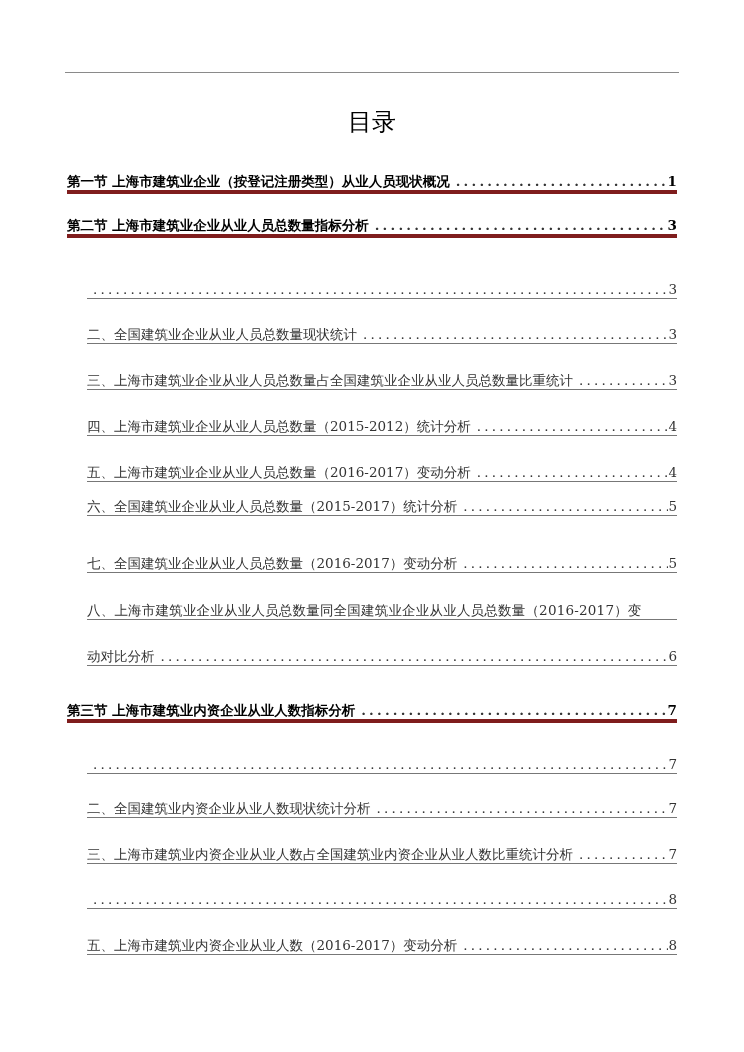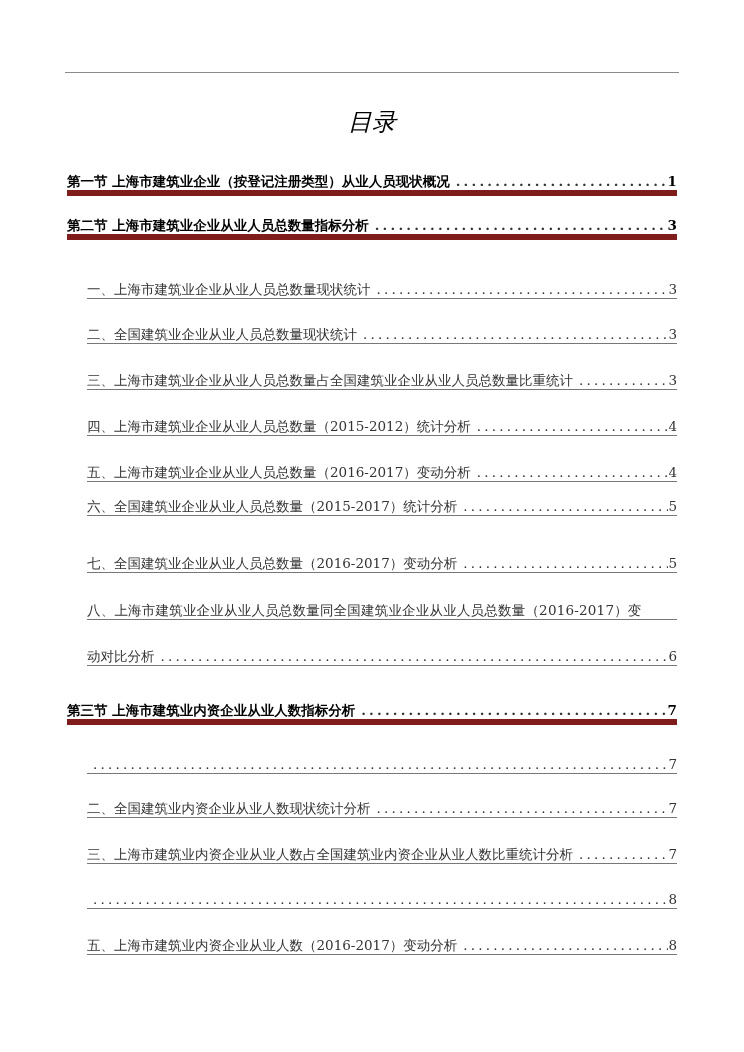--- a/index.html
+++ b/index.html
@@ -2,26 +2,26 @@
 <html><head>
 <meta charset="utf-8">
 <style>
   html, body { margin: 0; padding: 0; background: #ffffff; }
   body { width: 744px; height: 1052px; position: relative; overflow: hidden;
          font-family: "DejaVu Serif", "Liberation Serif", serif; color: #1a1a1a; }
   .top-rule { position: absolute; left: 65px; top: 72px; width: 614px; height: 0;
               border-top: 1.5px solid #8a8a8a; }
   .toc-title { position: absolute; left: 0; width: 744px; top: 106px; text-align: center;
                font-family: "DejaVu Sans", "Liberation Sans", sans-serif;
-               font-size: 24px; line-height: 32px; color: #000; font-style: italic; }
+               font-size: 24px; line-height: 32px; color: #000; }
   .toc-list { position: absolute; left: 0; top: 0; width: 744px; }
   .toc-entry { position: absolute; display: flex; align-items: flex-end; right: 67px;
                font-size: 13.5px; line-height: 18px; text-decoration: none; color: #1a1a1a;
                border-bottom: 1px solid #555; white-space: nowrap; overflow: hidden; }
-  .toc-entry.level-1 { left: 67px; font-weight: bold; color: #000; border-bottom: 6px solid #7f1d1d; }
+  .toc-entry.level-1 { left: 67px; font-weight: bold; color: #000; border-bottom: 4px solid #7f1d1d; }
   .toc-entry.level-2 { left: 87px; color: #333; border-bottom: 1px solid #777; }
   .toc-entry .label { flex: 0 0 auto; }
   .toc-entry .leader { flex: 1 1 auto; overflow: hidden; letter-spacing: 3.2px;
                        margin-left: 6px; color: #333; }
   .toc-entry .leader::before { content: "................................................................................................................................................................"; }
   .toc-entry .page { flex: 0 0 auto; }
   .toc-entry.wrap-first { justify-content: space-between; }
   .toc-entry.wrap-first .label { letter-spacing: 0.2px; }
 </style>
 </head>
@@ -39,21 +39,20 @@
     <span class="page">1</span>
   </a>
 
   <a class="toc-entry level-1" style="top:216px">
     <span class="label">第二节  上海市建筑业企业从业人员总数量指标分析</span>
     <span class="leader"></span>
     <span class="page">3</span>
   </a>
 
   <a class="toc-entry level-2" style="top:280px">
-    <span class="label">一、上海市建筑业企业从业人员总数量现状统计</span>
     <span class="leader"></span>
     <span class="page">3</span>
   </a>
 
   <a class="toc-entry level-2" style="top:325px">
     <span class="label">二、全国建筑业企业从业人员总数量现状统计</span>
     <span class="leader"></span>
     <span class="page">3</span>
   </a>
 

